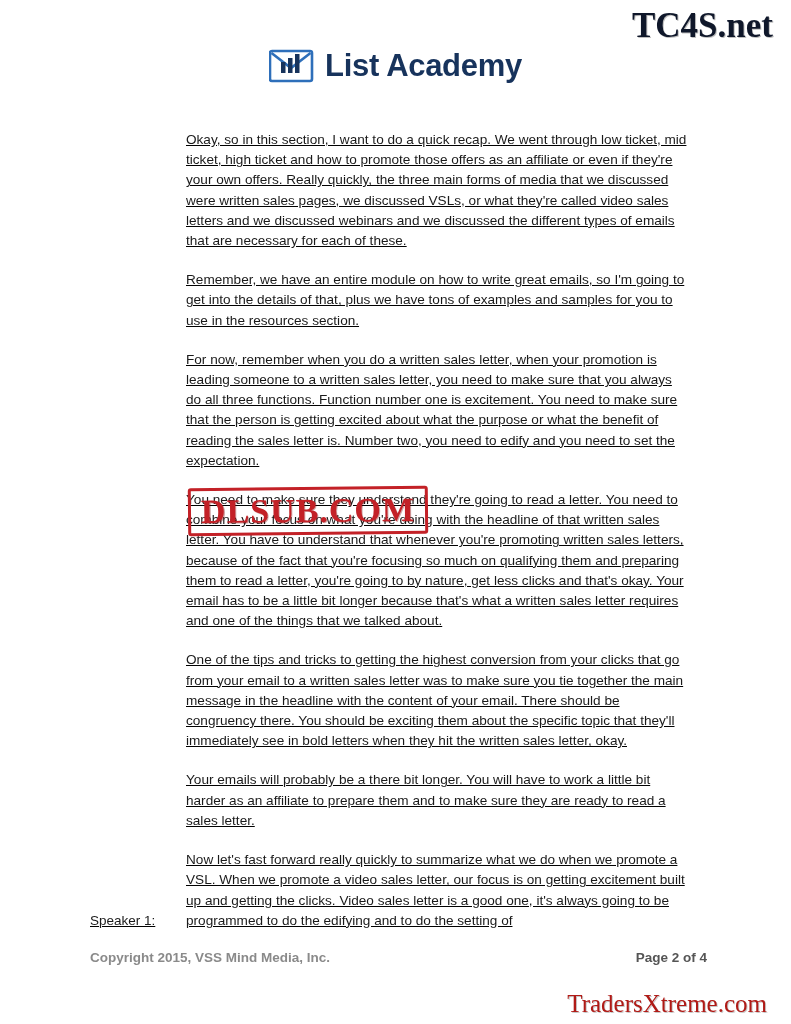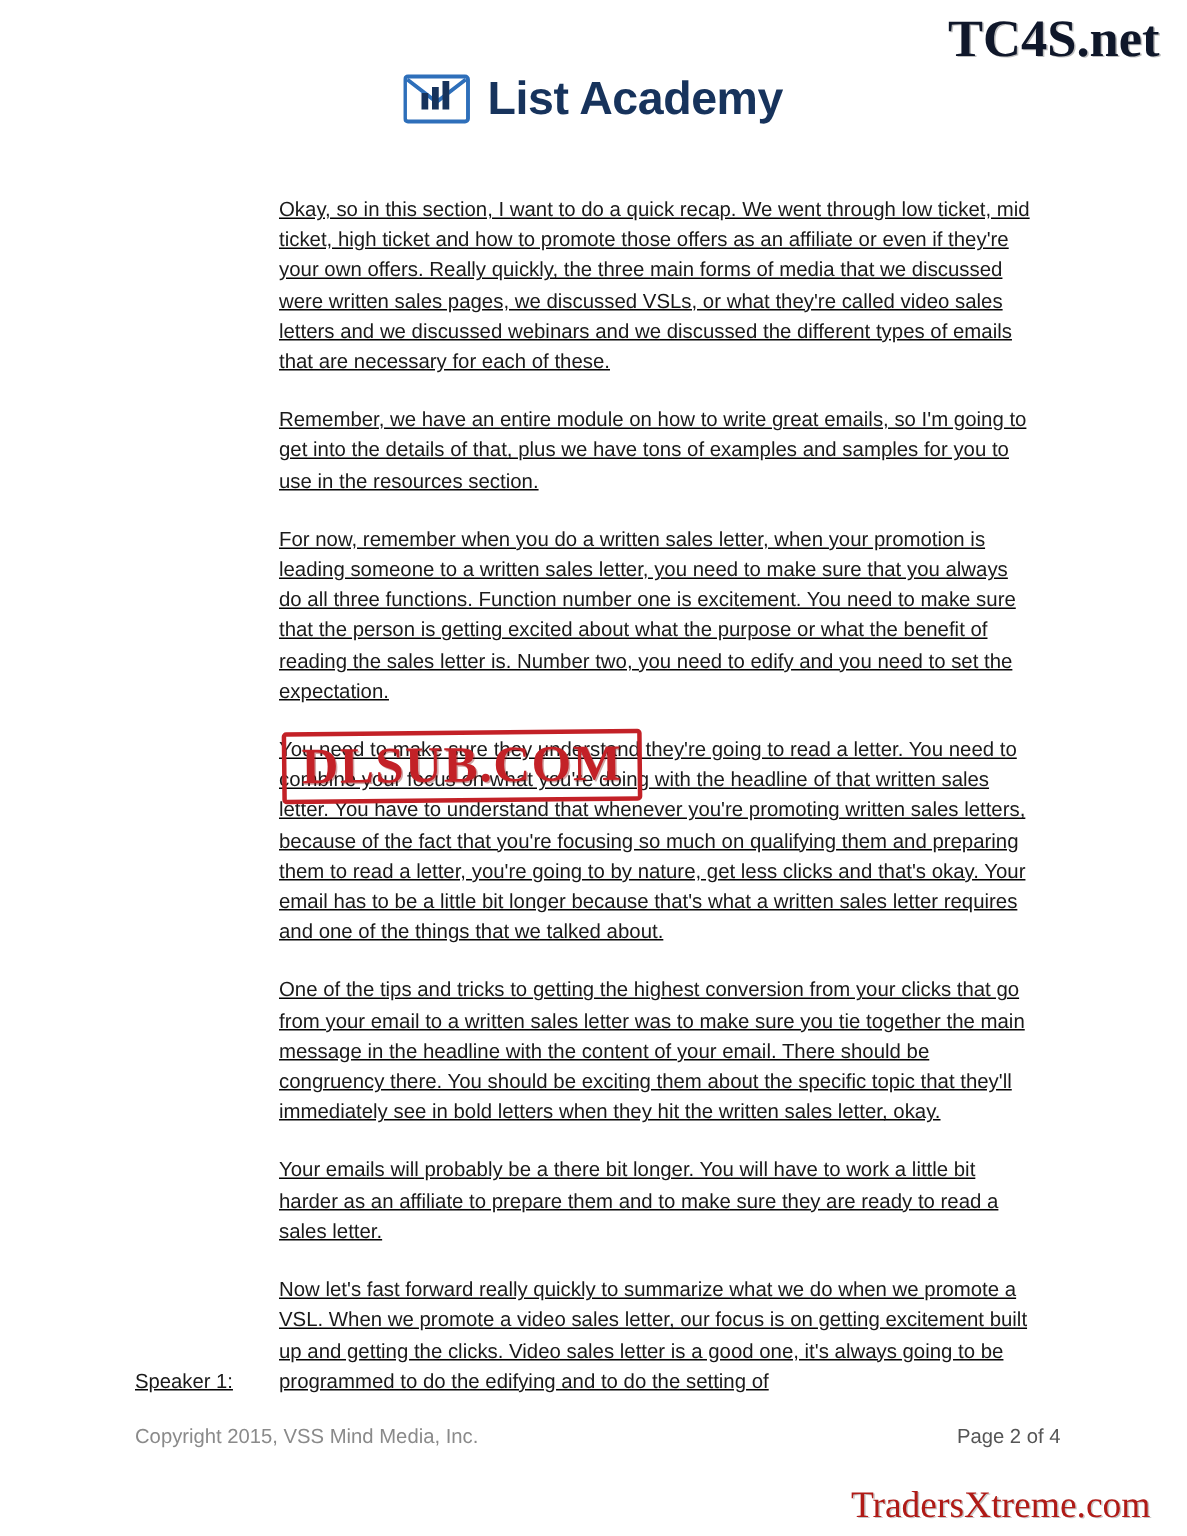--- a/index.html
+++ b/index.html
@@ -123,20 +123,21 @@
     position: absolute;
     left: 90px;
     right: 84px;
     top: 950px;
     display: flex;
     justify-content: space-between;
     align-items: baseline;
     font-size: 13.5px;
     color: #8a8a8a;
     font-family: "Liberation Sans", sans-serif;
+    font-weight: bold;
   }
   .footer .page-num { color: #555555; }
 
   .traders-watermark {
     position: absolute;
     right: 24px;
     bottom: 8px;
     font-family: "Liberation Serif", serif;
     font-weight: normal;
     font-size: 25px;

